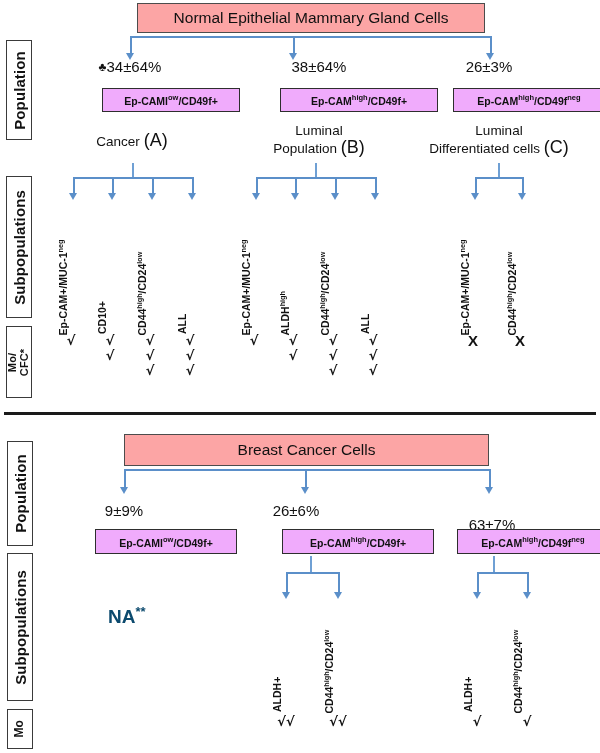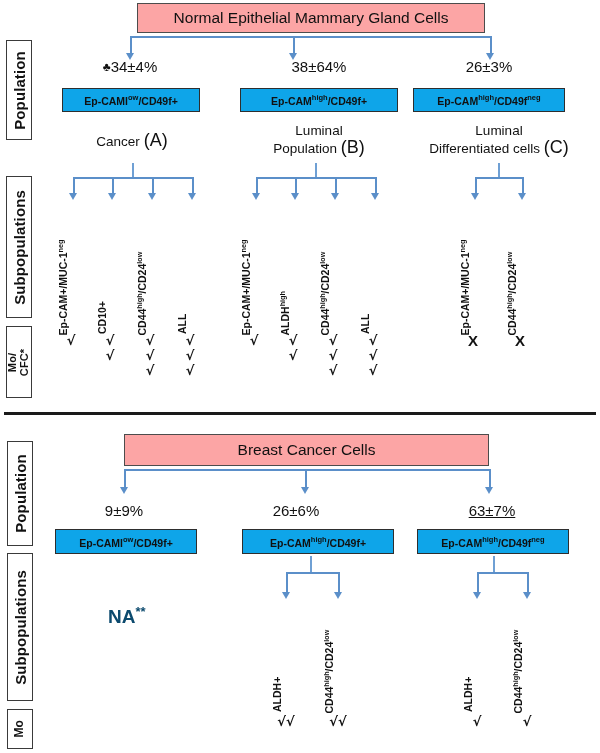--- a/index.html
+++ b/index.html
@@ -49,24 +49,25 @@
     align-items: center;
     justify-content: center;
     color: #111;
   }
   .titlebox span { font-size: 15.5px; font-weight: 400; }
 
   
   .mbox {
     position: absolute;
     border: 1.4px solid #2e2e2e;
-    background: #0ea5e9;
+    background: #f0abfc;
     display: flex;
     align-items: center;
     justify-content: center;
+    margin-left: 40px;
   }
   .mbox span {
     font-size: 10.5px;
     font-weight: 700;
     color: #111;
     white-space: nowrap;
   }
   .mbox sup { font-size: 7.5px; vertical-align: super; }
 
   
@@ -167,21 +168,21 @@
   <div class="rail" style="left:6px; top:176px; width:26px; height:142px;">
     <div class="rail-txt">Subpopulations</div>
   </div>
   <div class="rail" style="left:6px; top:326px; width:26px; height:72px;">
     <div class="rail-txt small">
       <span>Mo/</span><br><span>CFC*</span>
     </div>
   </div>
 
   <div class="pct" style="left:60px; top:58px; width:140px;">
-    <span class="club">♣</span><span>34±4%</span>
+    <span class="club">♣</span><span>34±64%</span>
   </div>
   <div class="mbox" style="left:62px; top:88px; width:138px; height:24px;">
     <span>Ep-CAMl<sup>ow</sup>/CD49f+</span>
   </div>
   <div class="caption" style="left:58px; top:132px; width:148px;">
     <span>Cancer</span>
     <span class="letter">(A)</span>
   </div>
 
   <div class="ln v stem" style="left:132px; top:163px; height:14px;"></div>
@@ -345,21 +346,21 @@
   <div class="arrowhead" style="left:334px; top:592px;"></div>
   <div class="sublab" style="left:283px; top:700px;">ALDH+</div>
   <div class="sublab" style="left:335px; top:700px;">CD44<sup>high</sup>/CD24<sup>low</sup></div>
   <div class="marks" style="left:272px; top:714px; width:28px;">
       <div class="chk">√√</div>
     </div>
   <div class="marks" style="left:324px; top:714px; width:28px;">
       <div class="chk">√√</div>
     </div>
 
-  <div class="pct" style="left:422px; top:502px; width:140px;text-decoration:underline;">
+  <div class="pct" style="left:422px; top:516px; width:140px;">
     <span>63±7%</span>
   </div>
   <div class="mbox" style="left:417px; top:529px; width:152px; height:25px;">
     <span>Ep-CAM<sup>high</sup>/CD49f<sup>neg</sup></span>
   </div>
   <div class="ln v stem" style="left:493px; top:556px; height:17px;"></div>
   <div class="ln h" style="left:477px; top:572px; width:50px;"></div>
   <div class="ln v" style="left:477px; top:572px; height:22px;"></div>
   <div class="arrowhead" style="left:473px; top:592px;"></div>
   <div class="ln v" style="left:527px; top:572px; height:22px;"></div>

